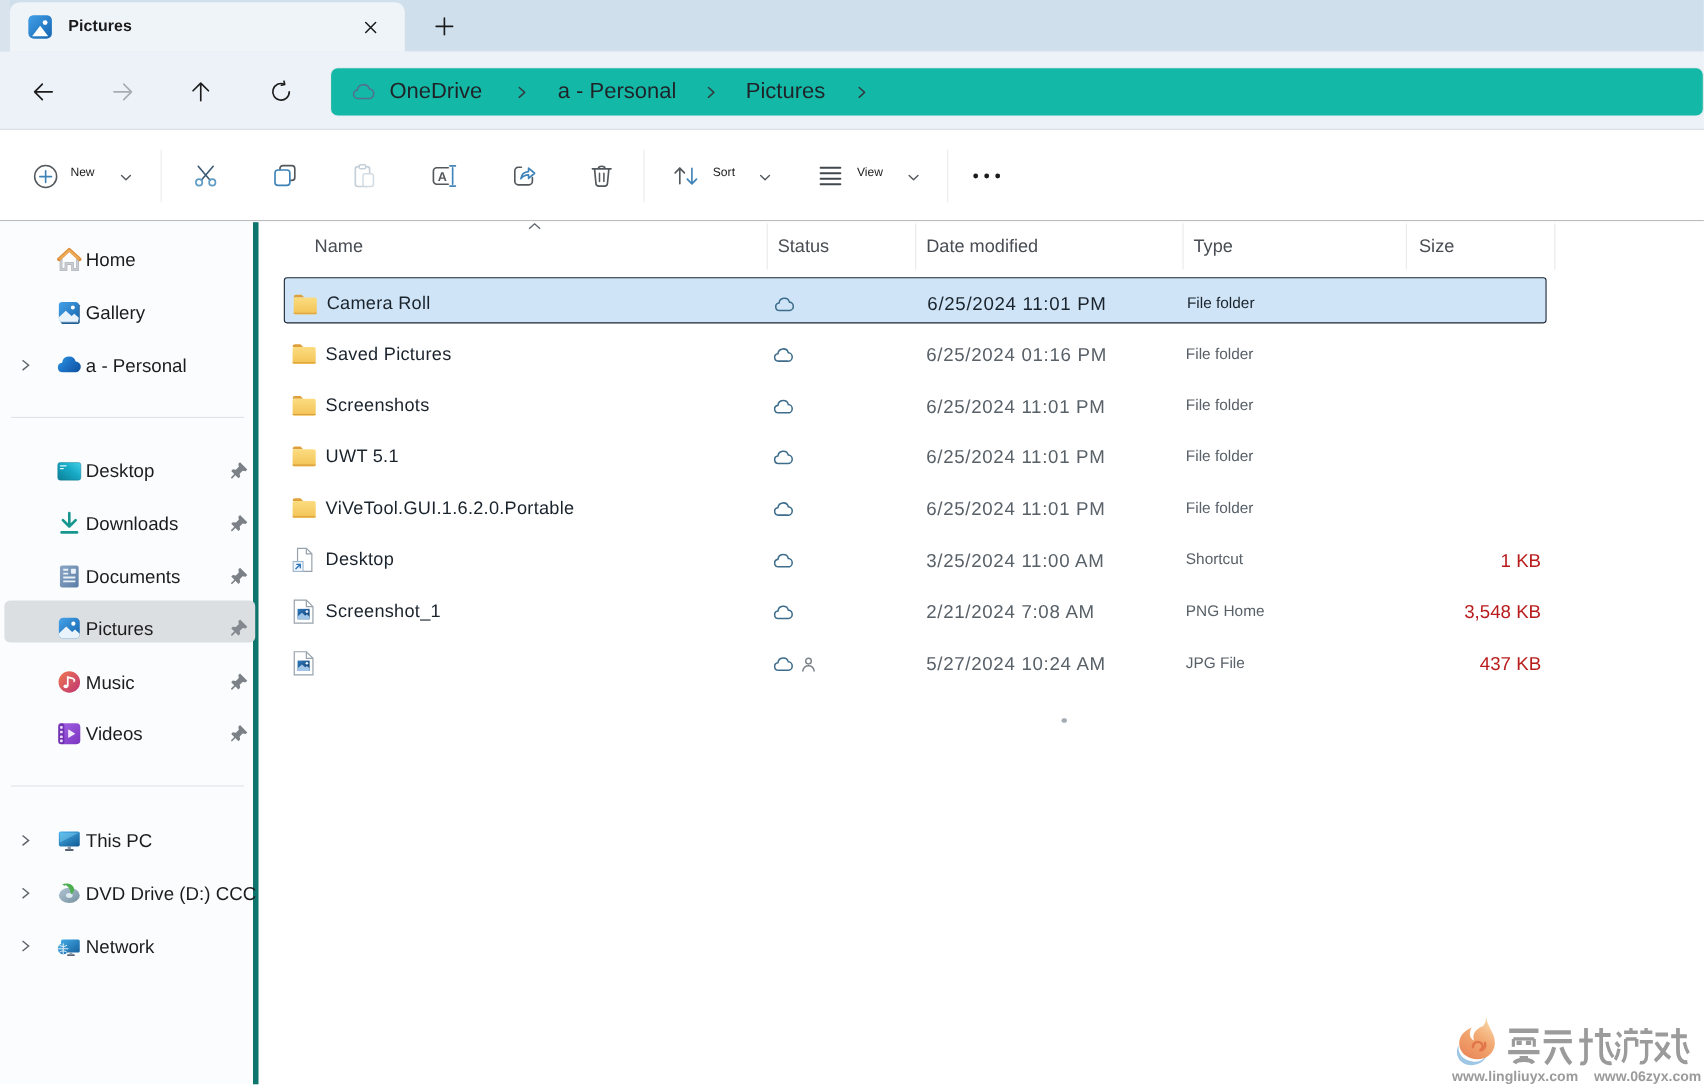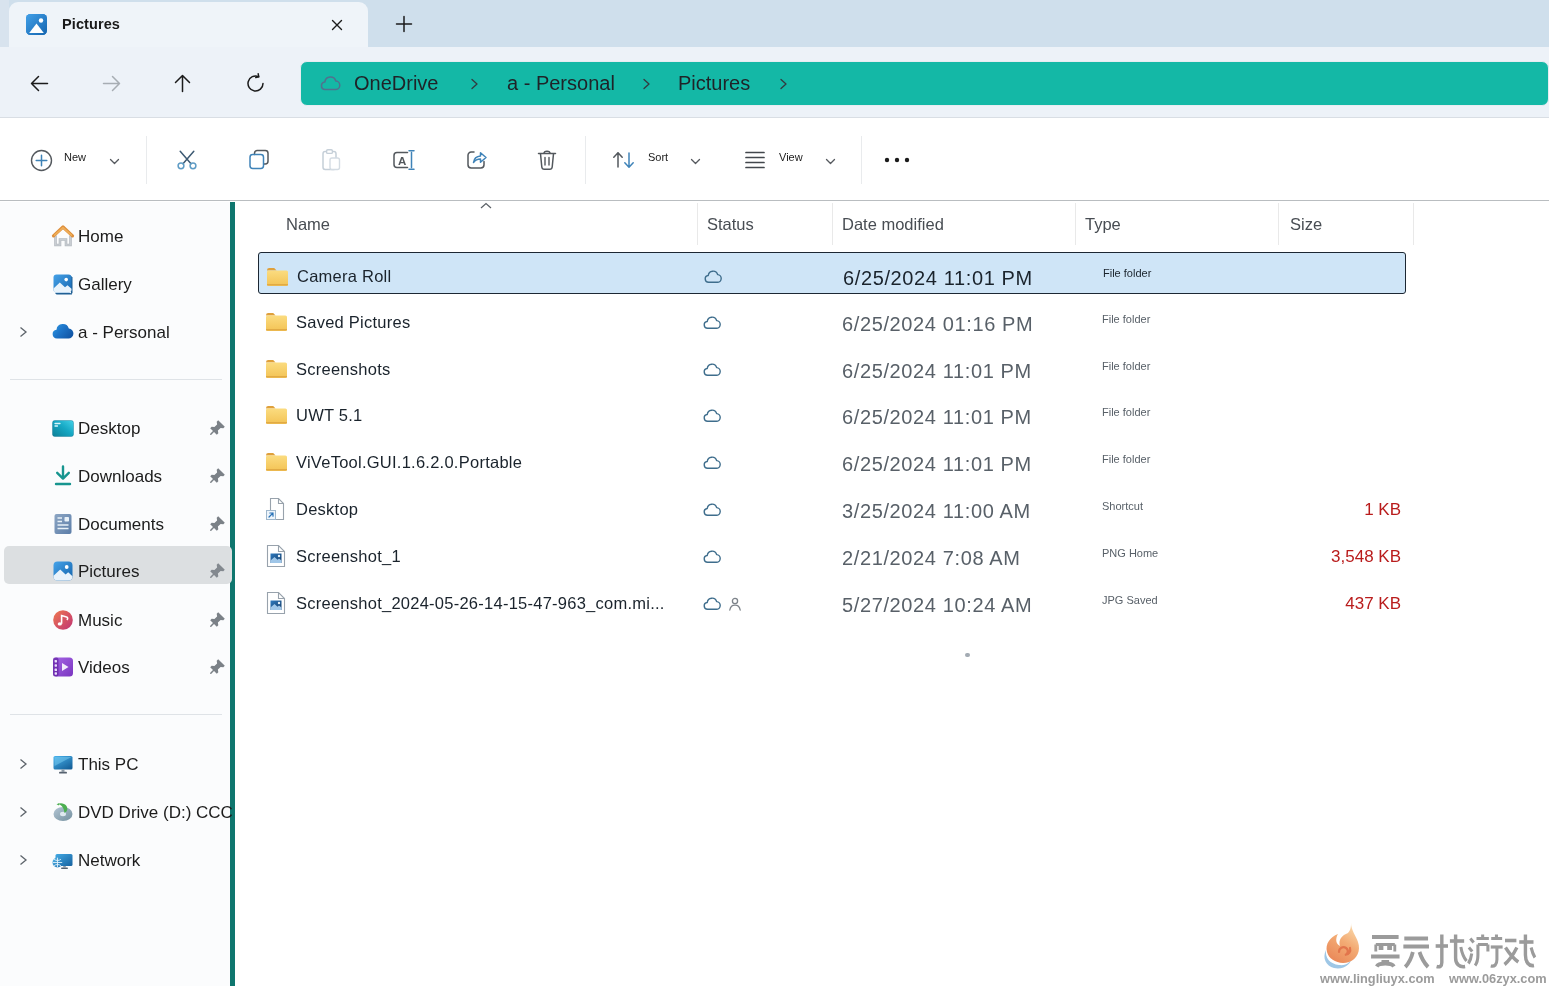--- a/index.html
+++ b/index.html
@@ -38,22 +38,22 @@
   #selitem { position:absolute; left:4px; width:228px; height:38px; background:#dcdfe1; border-radius:5px; }
 
   
   #main { position:absolute; left:236px; top:202px; width:1313px; height:784px; background:#fff;padding-left:48px; }
   .colsep { position:absolute; top:1px; width:1px; height:42px; background:#e9e9e9; }
   .hdr { position:absolute; top:1px; height:42px; line-height:42px; font-size:16.5px; color:#484d53; }
   .row { position:absolute; left:22px; width:1148px; height:40px; }
   .row .ric { position:absolute; left:7px; top:9px; }
   .row .rname { position:absolute; left:38px; top:10px; font-size:16.5px; letter-spacing:.25px; color:#1a232c; white-space:nowrap; }
   .row .rcloud { position:absolute; left:445px; top:13px; }
-  .row .rdate { position:absolute; left:584px; top:10px; font-size:20px; letter-spacing:.62px; color:#586068; }
-  .row .rtype { position:absolute; left:844px; top:10px; font-size:11px; color:#586068; }
+  .row .rdate { position:absolute; left:584px; top:10px; font-size:17px; letter-spacing:.62px; color:#586068; }
+  .row .rtype { position:absolute; left:820px; top:10px; font-size:14px; color:#586068; }
   .row .rsize { position:absolute; left:1013px; width:130px; top:10px; font-size:17px; color:#b91c1c; text-align:right; }
   #selrow { background:#cfe5f7; border:1.5px solid #1c2733; border-radius:3px;text-align:center; }
   #selrow .rdate, #selrow .rtype { color:#1a232c; }
   #selrow .rname, #selrow .rdate, #selrow .rtype { top:14px; }
   #selrow .ric { top:14px !important; }
   #selrow .rcloud { top:17px; }
 
   
   #wm { position:absolute; left:1300px; top:900px; width:249px; height:86px; }
 </style>
@@ -559,30 +559,29 @@
   </div>
 
   <div class="row" style="top:382px">
     <svg class="ric" width="20" height="24" viewBox="0 0 20 24" style="top:7px;left:8px">
       <path d="M1.5 1.5 H12.5 L18.5 7.5 V22.5 H1.5 Z" fill="#fff" stroke="#98a2ac" stroke-width="1.1"></path>
       <path d="M12.5 1.5 V7.5 H18.5" fill="none" stroke="#98a2ac" stroke-width="1.1"></path>
       <rect x="4.5" y="9.5" width="11" height="9.5" fill="url(#img0)"></rect>
       <path d="M4.5 16.5 L8.5 13 L11.5 15.7 L13 14.5 L15.5 16.6 V19 H4.5 Z" fill="#9fc6e8"></path>
       <circle cx="13" cy="12" r="1.2" fill="#e8f2fa"></circle>
     </svg>
-    <span class="rname">Screenshot_2024-05-26-14-15-47-963_com.mi...</span>
     <svg class="rcloud" width="19" height="14" viewBox="0 0 19 14">
         <path d="M4.6 12.3 a3.4 3.4 0 0 1 -.35 -6.78 a4.8 4.8 0 0 1 9.4 -0.85 a3.7 3.7 0 0 1 -.55 7.63 Z" fill="none" stroke="#3e6d8c" stroke-width="1.4" stroke-linejoin="round"></path>
       </svg>
     <svg style="position:absolute;left:469px;top:12px" width="16" height="16" viewBox="0 0 16 16">
       <circle cx="8" cy="5" r="2.6" fill="none" stroke="#7d838a" stroke-width="1.3"></circle>
       <path d="M2.8 14 C3.4 10.8 5.4 9.2 8 9.2 C10.6 9.2 12.6 10.8 13.2 14" fill="none" stroke="#7d838a" stroke-width="1.3" stroke-linecap="round"></path>
     </svg>
     <span class="rdate">5/27/2024 10:24 AM</span>
-    <span class="rtype">JPG Saved</span>
+    <span class="rtype">JPG File</span>
     <span class="rsize">437 KB</span>
   </div>
 
   <div style="position:absolute;left:729px;top:451px;width:5px;height:4px;background:#a3abb3;border-radius:2px"></div>
 </div>
 
 <div id="wm">
   <svg width="249" height="86" viewBox="0 0 249 86">
     <defs>
       <linearGradient id="wmflame" x1="0.75" y1="0.05" x2="0.25" y2="0.95">

